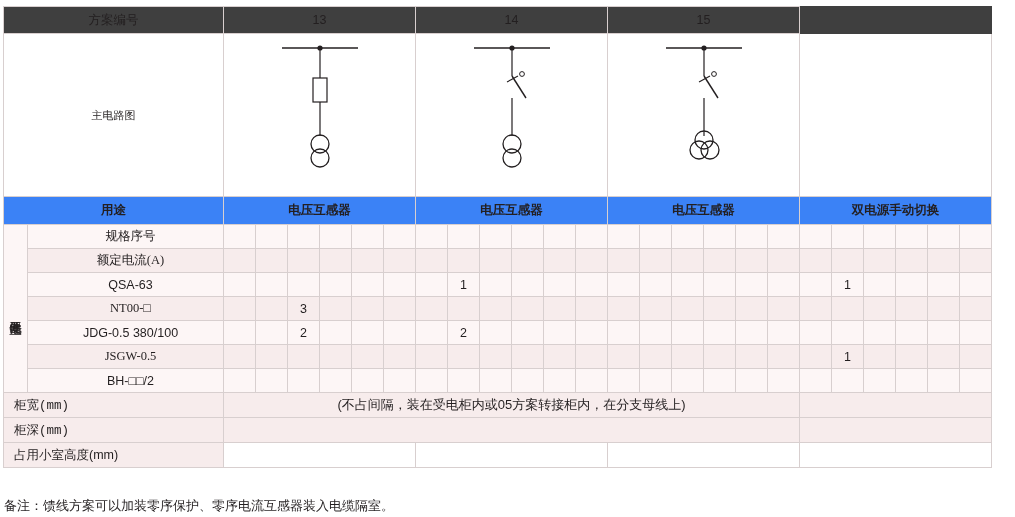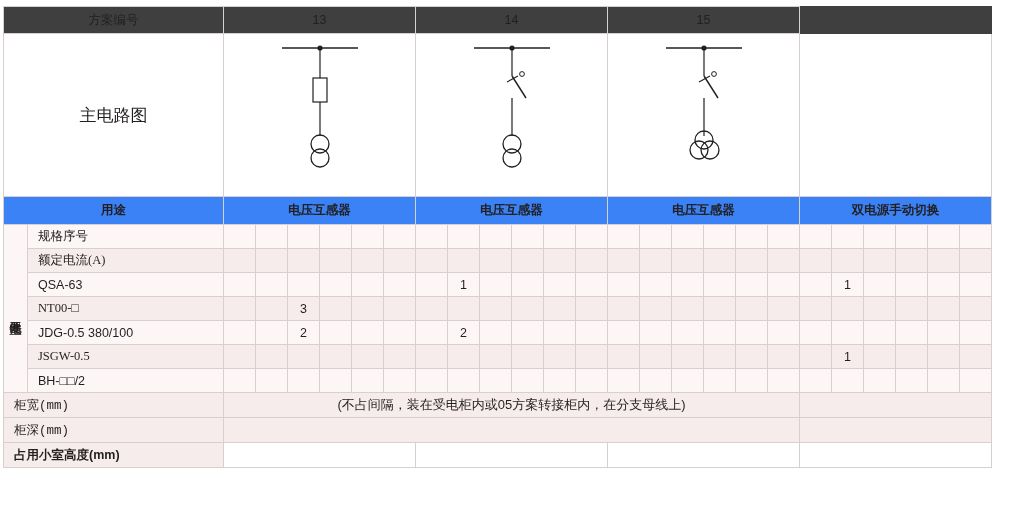--- a/index.html
+++ b/index.html
@@ -33,48 +33,48 @@
     background:#3f3f3f;
     color:#ffffff;
     height:26px;
     border:1px solid #3f3f3f;
     font-size:13px;
   }
   .hdr td.blank{background:#3f3f3f;border:1px solid #3f3f3f;}
 
   
   .diagrow td{height:162px;background:#ffffff;}
-  .diagrow td.label{font-size:17px;margin-top:12px;}
+  .diagrow td.label{font-size:11px;margin-top:12px;}
 
   
   .userow td{background:#3b82f6;height:27px;font-size:13px;font-weight:bold;}
 
   
   .comp td{height:23px;}
-  .comp td.name{text-align:left;padding-left:10px;font-size:12.5px;background:#fdf6f6;}
+  .comp td.name{text-align:center;padding-left:10px;font-size:12.5px;background:#fdf6f6;}
   .comp.alt td{background:#f7ecec;}
   .comp.alt td.name{background:#f7ecec;font-family:Liberation Serif, serif;}
   .comp td.cell{background:#fdf6f6;}
   .comp.alt td.cell{background:#f7ecec;}
 
   td.vlabel{
     width:24px;
     background:#fdf6f6;
     font-size:13px;
     line-height:17px;
     letter-spacing:0px;
   }
   td.vlabel .vtext{writing-mode:vertical-rl;text-orientation:upright;display:inline-block;line-height:20px;}
 
   
   .botrow td{height:24px;background:#f7ecec;font-size:12.5px;}
   .botrow td.name{text-align:left;padding-left:10px;font-family:Liberation Mono, monospace;}
   .botrow td.note{font-size:13px;}
   .lastrow td{height:24px;background:#ffffff;}
-  .lastrow td.name{text-align:left;padding-left:10px;background:#f7ecec;font-weight:bold;}
+  .lastrow td.name{text-align:left;padding-left:10px;background:#f7ecec;}
 
   .footnote{
     position:absolute;
     left:4px;
     bottom:8px;
     font-size:13px;
     color:#231f20;
   }
 
   svg{display:block;margin:0 auto;}
@@ -389,13 +389,14 @@
     <tr class="lastrow">
       <td colspan="2" class="name">占用小室高度(mm)</td>
       <td colspan="6"></td>
       <td colspan="6"></td>
       <td colspan="6"></td>
       <td colspan="6"></td>
     </tr>
   </tbody>
     </table>
 
+  <div class="footnote">备注：馈线方案可以加装零序保护、零序电流互感器装入电缆隔室。</div>
 </div>
 
 </body></html>

